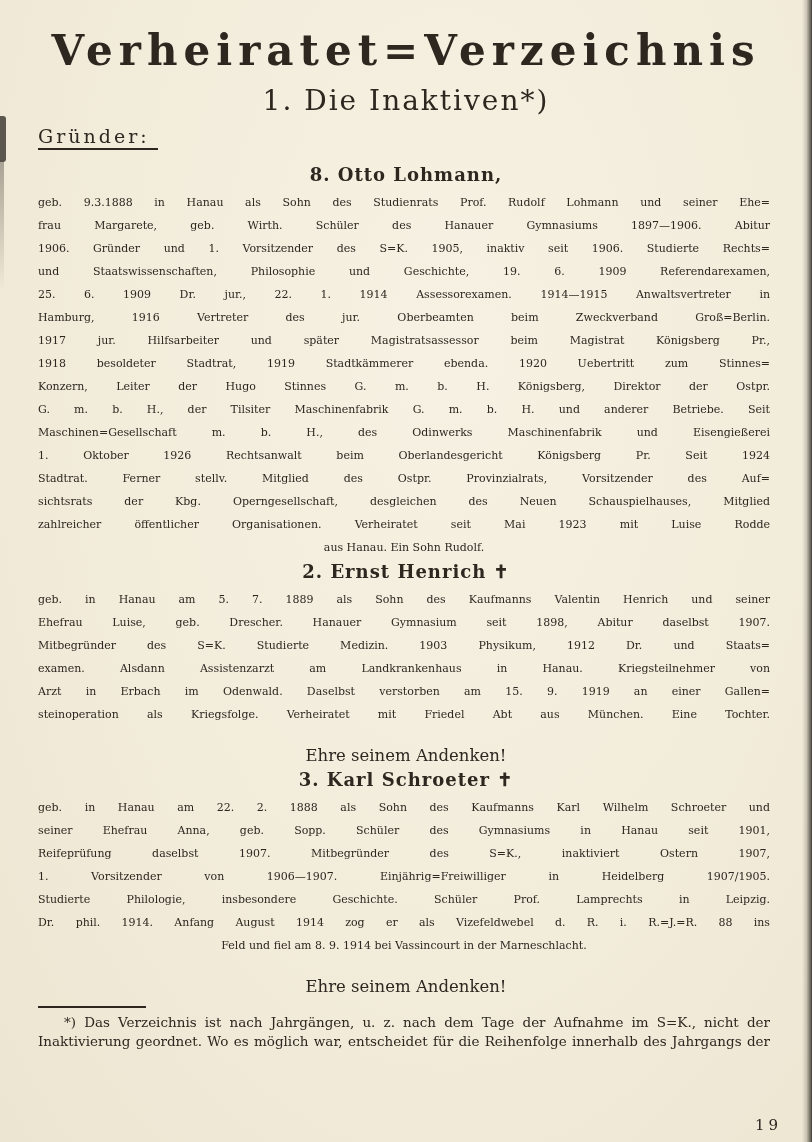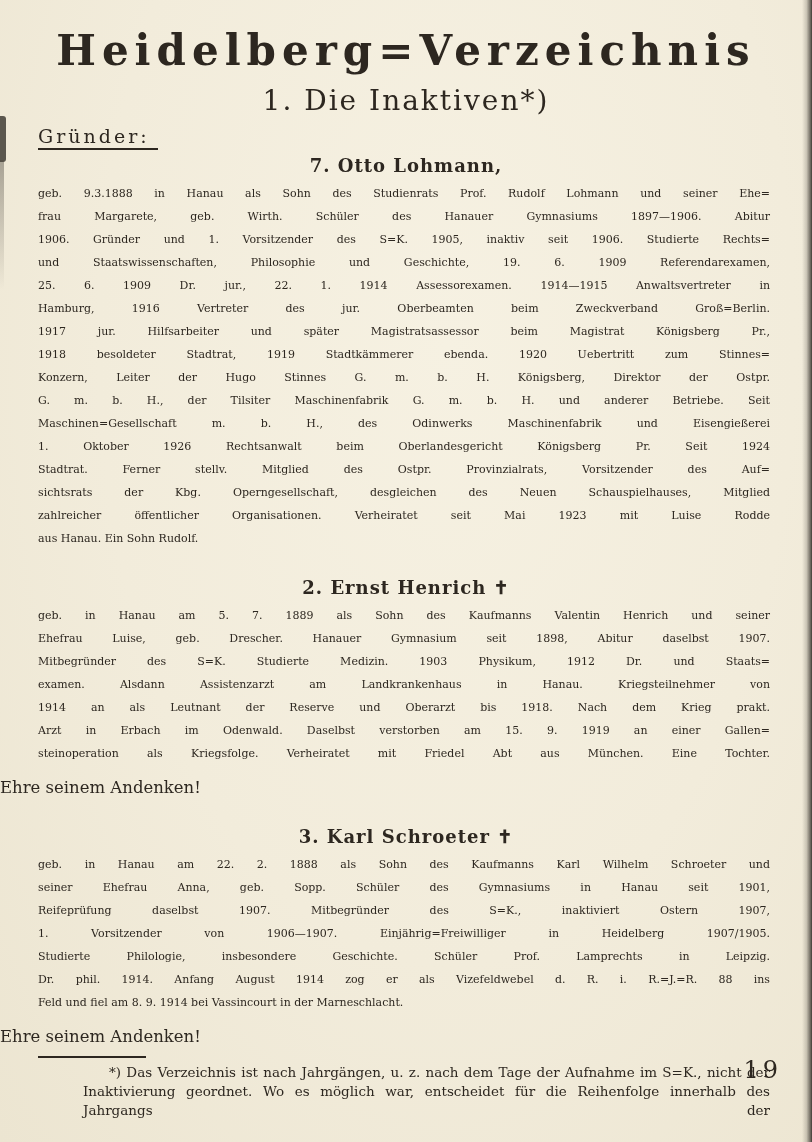--- a/index.html
+++ b/index.html
@@ -33,71 +33,71 @@
     font-weight:700;
     letter-spacing:6px;
     white-space:nowrap;
   }
   .subtitle{
     margin-top:12px;
     text-align:center;
     font-size:28px;line-height:26px;
     letter-spacing:2px;
   }
-  .founders-row{margin:10px 0 4px 38px;line-height:25px;}
+  .founders-row{margin:10px 0 13px 38px;line-height:25px;}
   .founders{
     font-size:19px;letter-spacing:3px;
     border-bottom:2px solid #2d2720;
     padding:0 8px 1px 0;
   }
   .eheading{
     text-align:center;
     font-size:18px;line-height:24px;
     font-weight:700;
     margin-top:4px;
     letter-spacing:1px;
   }
-  .entry + .entry .eheading{margin-top:26px;}
+  .entry + .entry .eheading{margin-top:1px;}
   .ebody{margin:4px 42px 0 38px;}
   .bline{font-size:11px;line-height:23px;}
   .jline{text-align:justify;text-align-last:justify;}
-  .lline{text-align:left;}
+  .lline{text-align:center;}
   .memorial{
-    text-align:left;
+    text-align:center;
     font-size:16.5px;line-height:23px;
-    margin-top:11px;
+    margin-top:18px;
   }
   .footnote{margin:8px 42px 0 38px;}
   .fn-rule{width:108px;border-top:2px solid #2d2720;margin:0 0 5px 0;}
-  .footnote .bline{font-size:13.5px;line-height:19px;margin-left:45px;}
+  .footnote .bline{font-size:13.5px;line-height:19px;}
   .fn-first{text-indent:26px;}
   .pagenum{
-    position:absolute;top:1056px;right:30px;
-    font-size:24px;letter-spacing:4px;
+    position:absolute;top:1116px;right:30px;
+    font-size:15px;letter-spacing:4px;
   }
 </style>
 </head>
 <body>
 
 <div id="page">
 
   <div class="edge-left-mark"></div>
   <div class="edge-left-faint"></div>
   <div class="edge-right"></div>
 
-  <h1 class="title">Heidelberg=Verzeichnis</h1>
+  <h1 class="title">Verheiratet=Verzeichnis</h1>
 
   <div class="subtitle">1. Die Inaktiven*)</div>
 
   <div class="founders-row">
     <span class="founders">Gründer:</span>
   </div>
 
   <section class="entry">
-    <div class="eheading">7. Otto Lohmann,</div>
+    <div class="eheading">8. Otto Lohmann,</div>
     <div class="ebody">
         <div class="bline jline">geb. 9.3.1888 in Hanau als Sohn des Studienrats Prof. Rudolf Lohmann und seiner Ehe=</div>
         <div class="bline jline">frau Margarete, geb. Wirth. Schüler des Hanauer Gymnasiums 1897—1906. Abitur</div>
         <div class="bline jline">1906. Gründer und 1. Vorsitzender des S=K. 1905, inaktiv seit 1906. Studierte Rechts=</div>
         <div class="bline jline">und Staatswissenschaften, Philosophie und Geschichte, 19. 6. 1909 Referendarexamen,</div>
         <div class="bline jline">25. 6. 1909 Dr. jur., 22. 1. 1914 Assessorexamen. 1914—1915 Anwaltsvertreter in</div>
         <div class="bline jline">Hamburg, 1916 Vertreter des jur. Oberbeamten beim Zweckverband Groß=Berlin.</div>
         <div class="bline jline">1917 jur. Hilfsarbeiter und später Magistratsassessor beim Magistrat Königsberg Pr.,</div>
         <div class="bline jline">1918 besoldeter Stadtrat, 1919 Stadtkämmerer ebenda. 1920 Uebertritt zum Stinnes=</div>
         <div class="bline jline">Konzern, Leiter der Hugo Stinnes G. m. b. H. Königsberg, Direktor der Ostpr.</div>
@@ -111,21 +111,20 @@
       </div>
   </section>
 
   <section class="entry">
     <div class="eheading">2. Ernst Henrich ✝</div>
     <div class="ebody">
         <div class="bline jline">geb. in Hanau am 5. 7. 1889 als Sohn des Kaufmanns Valentin Henrich und seiner</div>
         <div class="bline jline">Ehefrau Luise, geb. Drescher. Hanauer Gymnasium seit 1898, Abitur daselbst 1907.</div>
         <div class="bline jline">Mitbegründer des S=K. Studierte Medizin. 1903 Physikum, 1912 Dr. und Staats=</div>
         <div class="bline jline">examen. Alsdann Assistenzarzt am Landkrankenhaus in Hanau. Kriegsteilnehmer von</div>
-        <div class="bline jline">1914 an als Leutnant der Reserve und Oberarzt bis 1918. Nach dem Krieg prakt.</div>
         <div class="bline jline">Arzt in Erbach im Odenwald. Daselbst verstorben am 15. 9. 1919 an einer Gallen=</div>
         <div class="bline jline">steinoperation als Kriegsfolge. Verheiratet mit Friedel Abt aus München. Eine Tochter.</div>
       </div>
     <div class="memorial">Ehre seinem Andenken!</div>
   </section>
 
   <section class="entry">
     <div class="eheading">3. Karl Schroeter ✝</div>
     <div class="ebody">
         <div class="bline jline">geb. in Hanau am 22. 2. 1888 als Sohn des Kaufmanns Karl Wilhelm Schroeter und</div>

